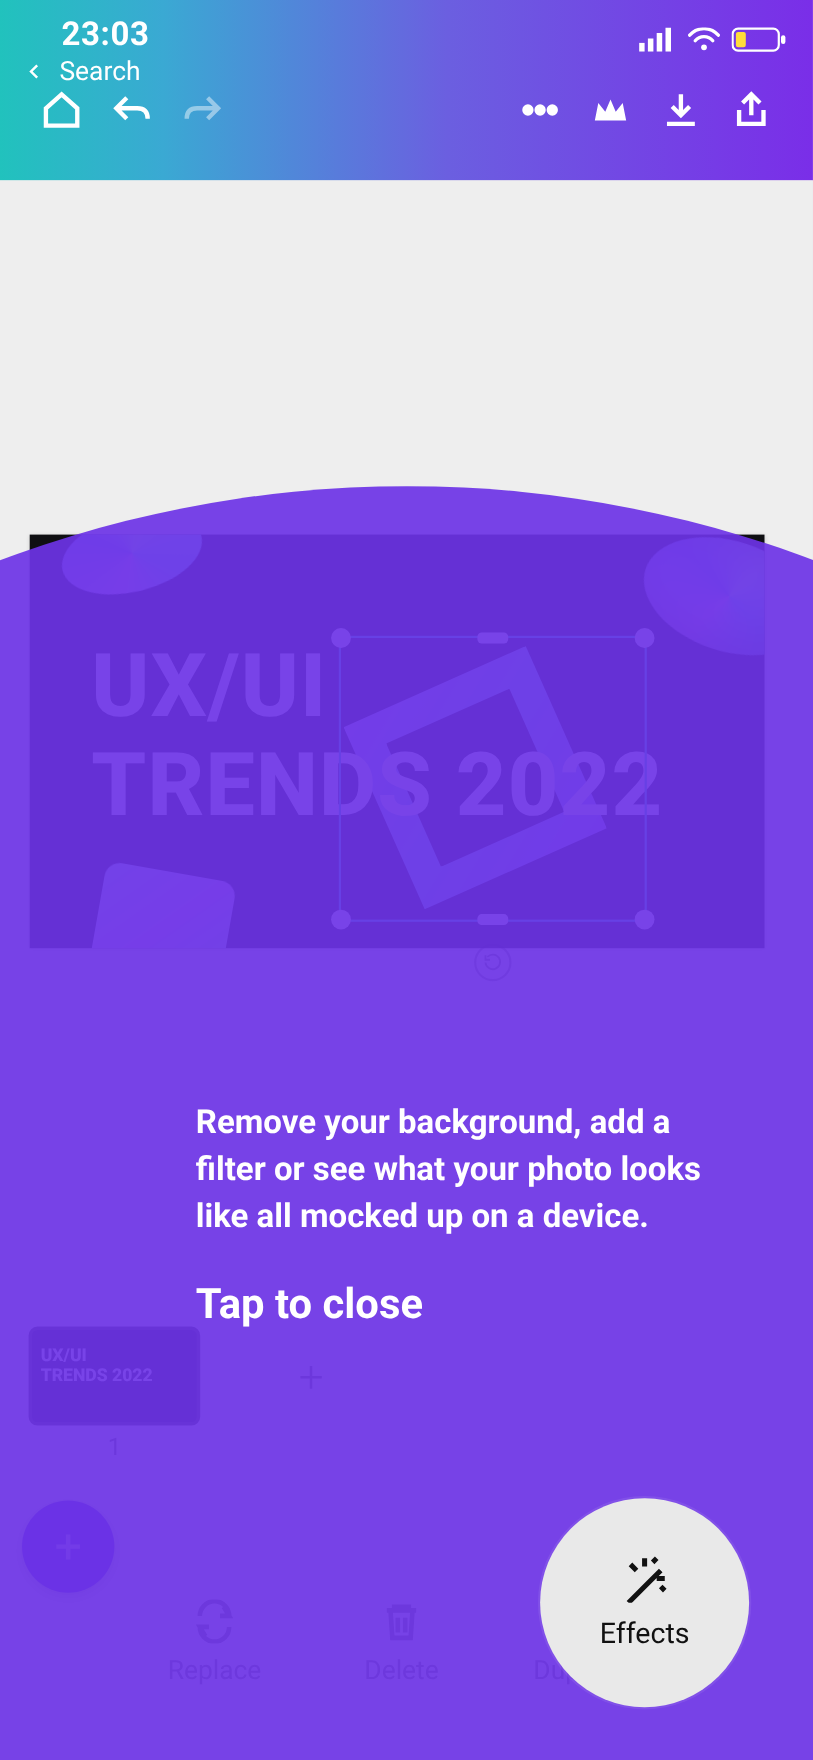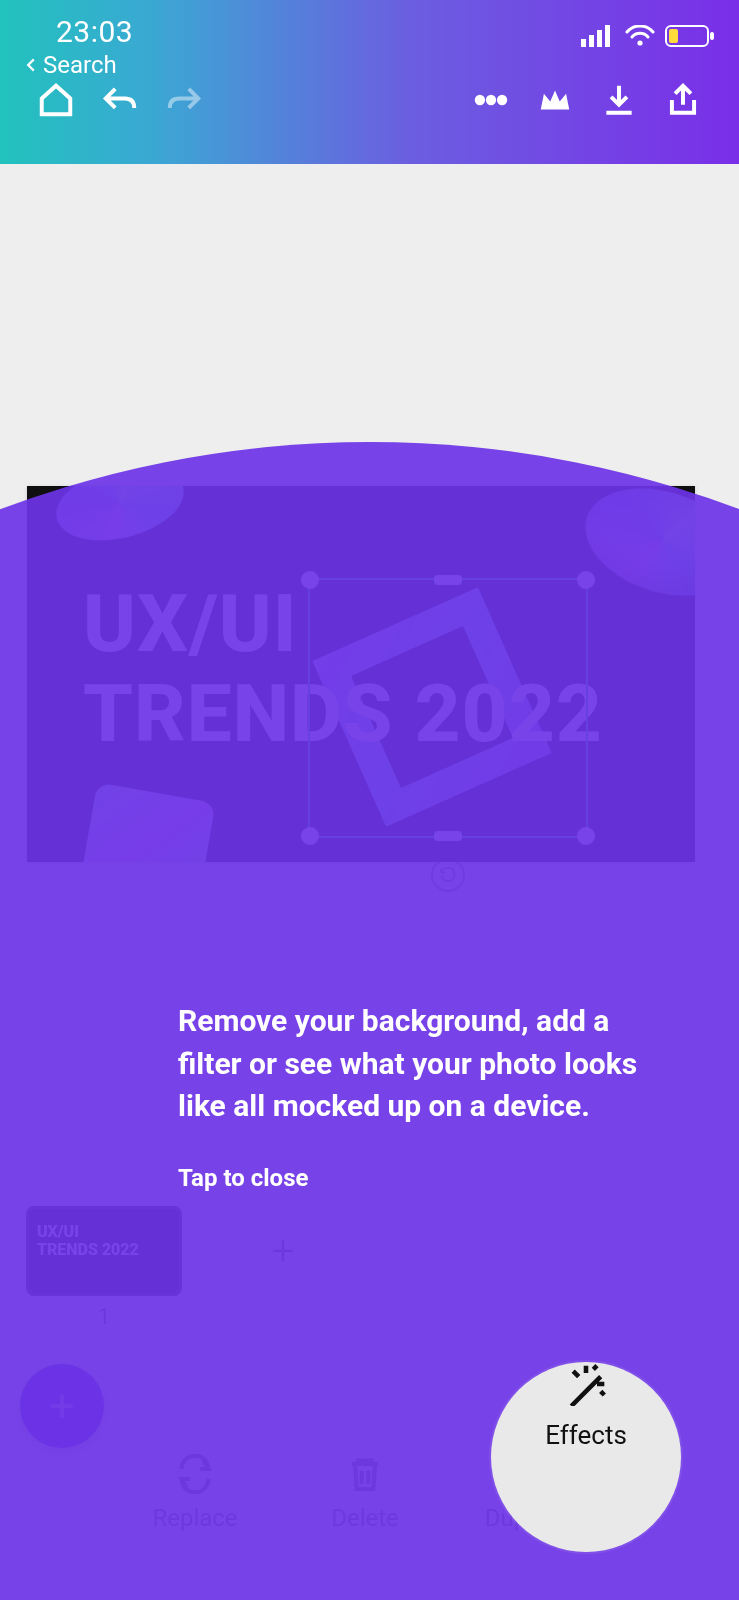--- a/index.html
+++ b/index.html
@@ -10,22 +10,22 @@
   .top-area {
     position: absolute; top:0; left:0; right:0; height:164px;
     background: linear-gradient(90deg, #21c2bd 0%, #3aa9d3 20%, #6b5fe0 55%, #7a2ee8 100%);
     color: #fff;
   }
   .status-bar {
     display:flex; justify-content:space-between; align-items:flex-start;
     padding: 14px 24px 0 24px; height:60px;
   }
   .status-left { display:flex; flex-direction:column; gap:2px; }
-  .clock { font-size:30px; font-weight:400; letter-spacing:0.5px; padding-left:32px;}
-  .search-back { display:flex; align-items:center; gap:5px; font-size:24px; }
+  .clock { font-size:30px; font-weight:700; letter-spacing:0.5px; padding-left:32px;}
+  .search-back { display:flex; align-items:center; gap:16px; font-size:24px; }
   .search-back svg { width:14px; height:14px; }
   .status-right { display:flex; align-items:center; gap:10px; padding-top:10px;}
   .status-right svg { display:block; }
 
   .toolbar {
     display:flex; align-items:center; padding: 0 24px; height:80px;
   }
   .toolbar .spacer { flex:1; }
   .tbtn { width:64px; height:64px; display:flex; align-items:center; justify-content:center; }
   .tbtn svg { width:38px; height:38px; stroke:#fff; fill:none; stroke-width:2.5; }
@@ -137,28 +137,28 @@
   .action svg { width:40px;height:40px; stroke:#3a3a3a; fill:none; stroke-width:2.5;}
   .action span{ font-size:24px; }
 
   
   .coach {
     position:absolute; left:178px; top:1000px; right:80px;
     color:#fff; z-index:20;
   }
   .coach h2{ font-size:36px; font-weight:700; margin-bottom:18px;}
   .coach p{ font-size:30px; line-height:1.42; font-weight:700; margin-bottom:36px;}
-  .coach .tap{ font-size:24px; font-weight:700; }
+  .coach .tap{ font-size:38px; font-weight:700; }
 
   
   .effects-highlight {
     position:absolute; bottom:48px; left:491px;
     width:190px; height:190px; border-radius:50%;
     background:#e9e9e9;
-    display:flex; flex-direction:column; align-items:center; justify-content:flex-start;
+    display:flex; flex-direction:column; align-items:center; justify-content:center;
     z-index:25; box-shadow: 0 0 0 2px rgba(255,255,255,0.08);
   }
   .effects-highlight svg{ width:44px;height:44px; stroke:#111; fill:none; stroke-width:2.5;}
   .effects-highlight span{ font-size:26px; color:#111; margin-top:14px;}
 
 </style>
 </head>
 <body>
 
 <div class="top-area">

